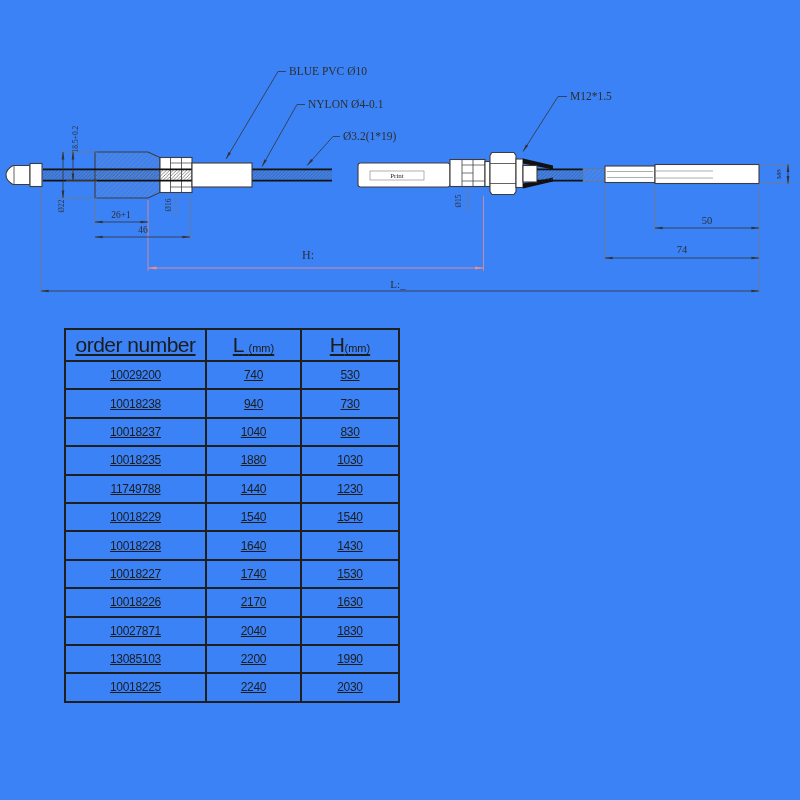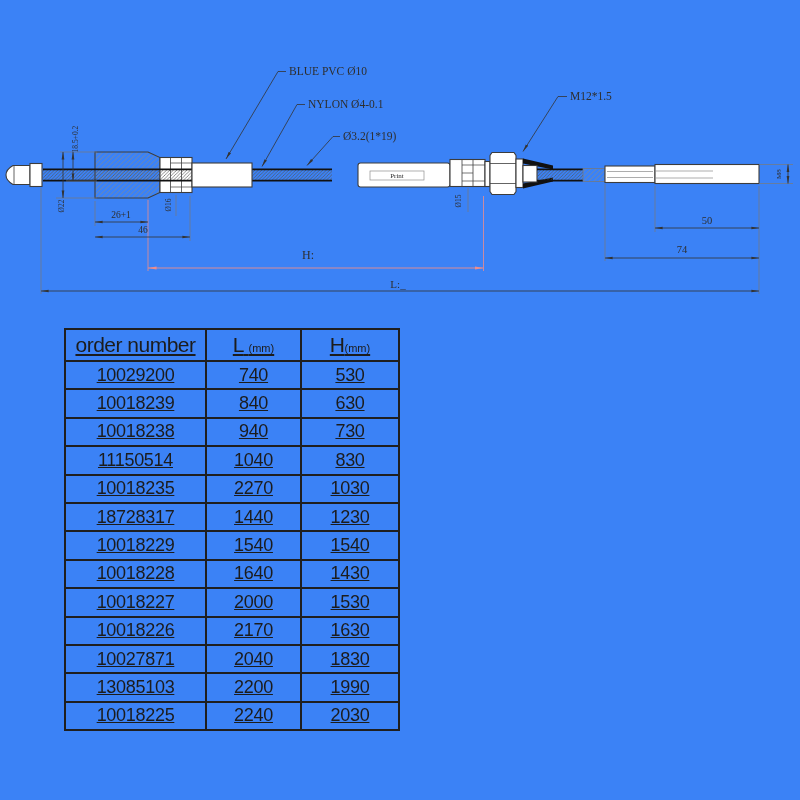--- a/index.html
+++ b/index.html
@@ -6,21 +6,21 @@
   .canvas{position:relative;width:800px;height:800px;background:#3b82f6;overflow:hidden;
           font-family:"Liberation Sans",sans-serif;}
   svg{position:absolute;left:0;top:0;}
   svg text{font-family:"Liberation Serif",serif;fill:#2e2e2e;}
   
   .spec-table{position:absolute;left:64px;top:328px;width:334px;border-collapse:collapse;
               table-layout:fixed;}
   .spec-table th,.spec-table td{border:2px solid #1f1f1f;text-align:center;vertical-align:middle;
               padding:0;color:#1c1c1c;text-decoration:underline;}
   .spec-table th{height:30px;font-size:21px;font-weight:400;letter-spacing:-0.5px;}
-  .spec-table td{height:26.4px;font-size:18px;letter-spacing:-0.3px;}
+  .spec-table td{height:26.4px;font-size:12px;letter-spacing:-0.3px;}
   .unit{font-size:11px;letter-spacing:0;}
   .c0{width:141px}.c1{width:95px}.c2{width:98px}
 </style>
 </head>
 <body>
 <div class="canvas">
 
 <svg width="800" height="320" viewBox="0 0 800 320">
   <defs>
     <pattern id="hatch" width="5" height="5" patternUnits="userSpaceOnUse">
@@ -162,57 +162,52 @@
     </tr>
   </thead>
   <tbody>
 
   <tr>
       <td>10029200</td>
       <td>740</td>
       <td>530</td>
     </tr>
         <tr>
-      <td>10018239</td>
-      <td>840</td>
-      <td>630</td>
-    </tr>
-        <tr>
       <td>10018238</td>
       <td>940</td>
       <td>730</td>
     </tr>
         <tr>
-      <td>11150514</td>
+      <td>10018237</td>
       <td>1040</td>
       <td>830</td>
     </tr>
         <tr>
       <td>10018235</td>
-      <td>2270</td>
+      <td>1880</td>
       <td>1030</td>
     </tr>
         <tr>
-      <td>18728317</td>
+      <td>11749788</td>
       <td>1440</td>
       <td>1230</td>
     </tr>
         <tr>
       <td>10018229</td>
       <td>1540</td>
       <td>1540</td>
     </tr>
         <tr>
       <td>10018228</td>
       <td>1640</td>
       <td>1430</td>
     </tr>
         <tr>
       <td>10018227</td>
-      <td>2000</td>
+      <td>1740</td>
       <td>1530</td>
     </tr>
         <tr>
       <td>10018226</td>
       <td>2170</td>
       <td>1630</td>
     </tr>
         <tr>
       <td>10027871</td>
       <td>2040</td>

